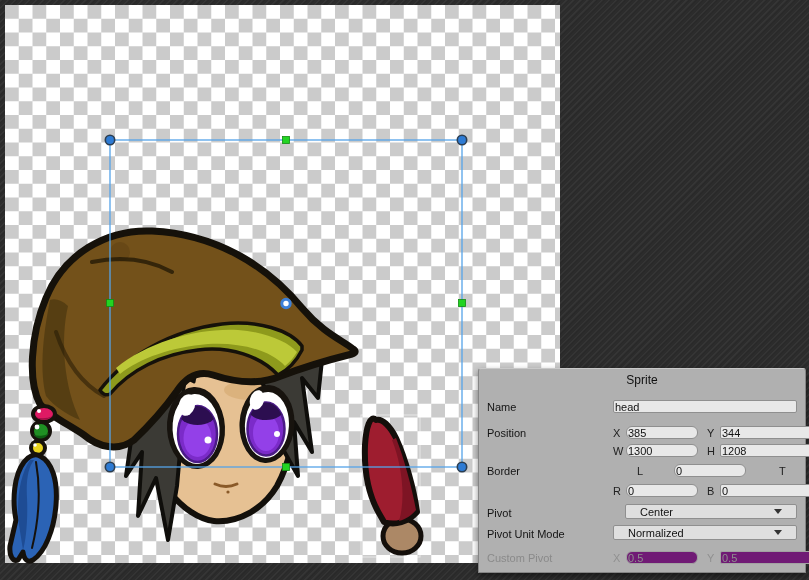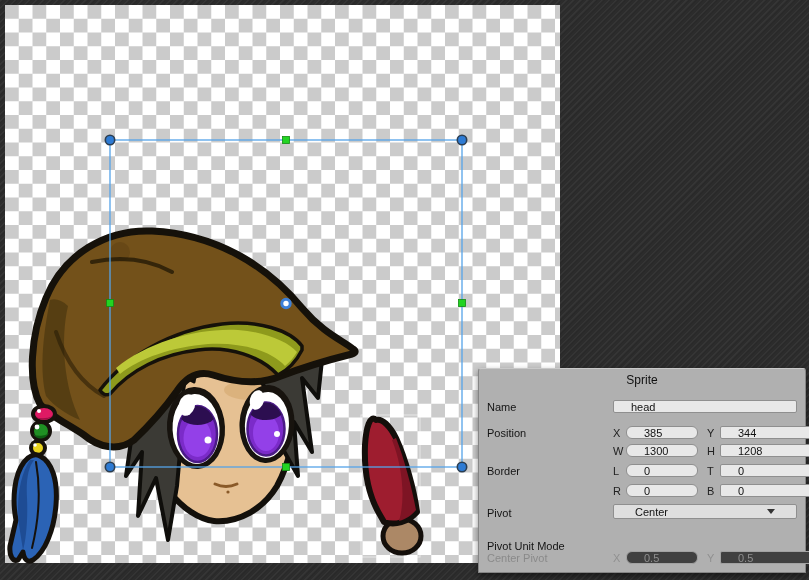--- a/index.html
+++ b/index.html
@@ -26,37 +26,37 @@
     box-sizing:border-box;font-size:11px;color:#141414;
     box-shadow:0 3px 6px rgba(0,0,0,.45);
   }
   .p-title{position:absolute;top:4px;left:0;right:0;text-align:center;font-size:12px;color:#101010;}
   .p-row{position:absolute;left:8px;right:8px;height:14px;display:flex;align-items:flex-end;}
   .p-label{width:126px;flex:0 0 126px;color:#141414;}
   .axis{flex:0 0 13px;color:#222;}
   .pfield{
     height:13px;border:1px solid #8f8f8f;background:#e8e8e8;border-radius:2px;
     font-family:"Liberation Sans",sans-serif;font-size:11px;color:#111;
-    padding:0 0 0 17px;box-sizing:border-box;outline:none;
+    padding:0 0 0 1px;box-sizing:border-box;outline:none;
   }
   .f1{width:72px;margin-right:9px;border-radius:6px;}
   .f2{flex:1;}
   .fname{flex:1;}
   .dropdown{
     flex:1;height:15px;background:#dfdfdf;border:1px solid #8f8f8f;border-radius:2px;
     display:flex;align-items:center;justify-content:space-between;
-    padding:0 21px;box-sizing:border-box;color:#111;cursor:default;
+    padding:0 14px;box-sizing:border-box;color:#111;cursor:default;
   }
   .caret{width:0;height:0;border-left:4px solid transparent;border-right:4px solid transparent;border-top:5px solid #333;}
   .disabled .p-label{color:#8a8a8a;}
   .disabled .axis{color:#909090;}
-  .disabled .pfield{background:#404040;border-color:#a2a2a2;color:#8e8e8e;}
-
-  .r-name{top:30px;} .r-xy{top:56px;} .r-wh{top:74px;} .r-lt{top:94px;} .r-rb{top:114px;}
-  .r-pivot{top:136px;} .r-pum{top:169px;} .r-custom{top:181px;}
+  .disabled .pfield{background:#701a75;border-color:#a2a2a2;color:#8e8e8e;}
+
+  .r-name{top:30px;} .r-xy{top:56px;} .r-wh{top:74px;} .r-lt{top:94px;gap:24px;} .r-rb{top:114px;}
+  .r-pivot{top:136px;gap:12px;} .r-pum{top:157px;} .r-custom{top:181px;}
 </style>
 </head>
 <body>
 
 <div id="screen">
 
   <div id="canvas"></div>
 
   <svg id="art" viewBox="0 0 809 580">
     <defs>
@@ -201,24 +201,28 @@
     <div class="p-row r-pivot">
       <span class="p-label">Pivot</span>
       <div class="dropdown">
         <span>Center</span>
         <span class="caret"></span>
       </div>
     </div>
 
     <div class="p-row r-pum">
       <span class="p-label">Pivot Unit Mode</span>
+      <div class="dropdown">
+        <span>Normalized</span>
+        <span class="caret"></span>
+      </div>
     </div>
 
     <div class="p-row r-custom disabled">
-      <span class="p-label">Center Pivot</span>
+      <span class="p-label">Custom Pivot</span>
       <span class="axis">X</span>
       <input class="pfield f1" type="text" disabled="" value="0.5" style="">
       <span class="axis">Y</span>
       <input class="pfield f2" type="text" disabled="" value="0.5" style="">
     </div>
   </div>
 
 </div>
 
 </body></html>

